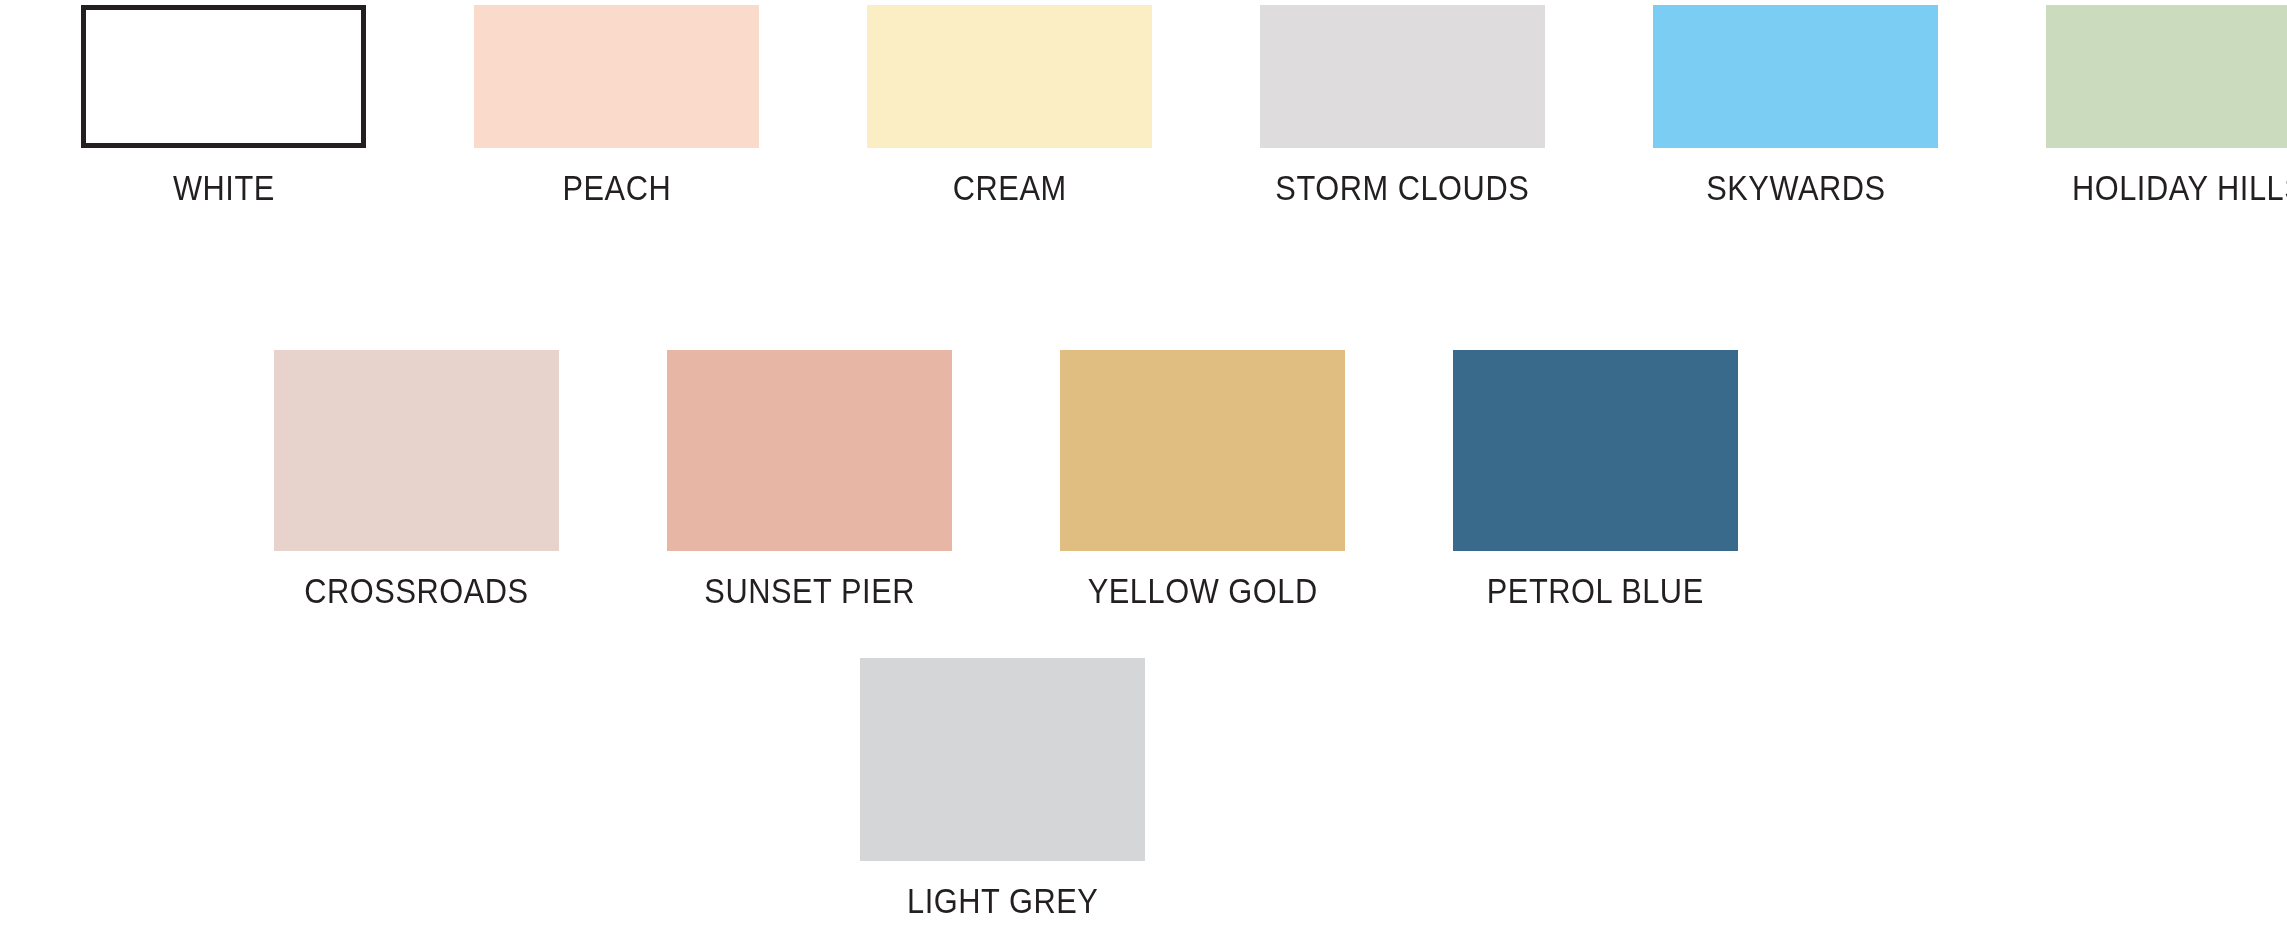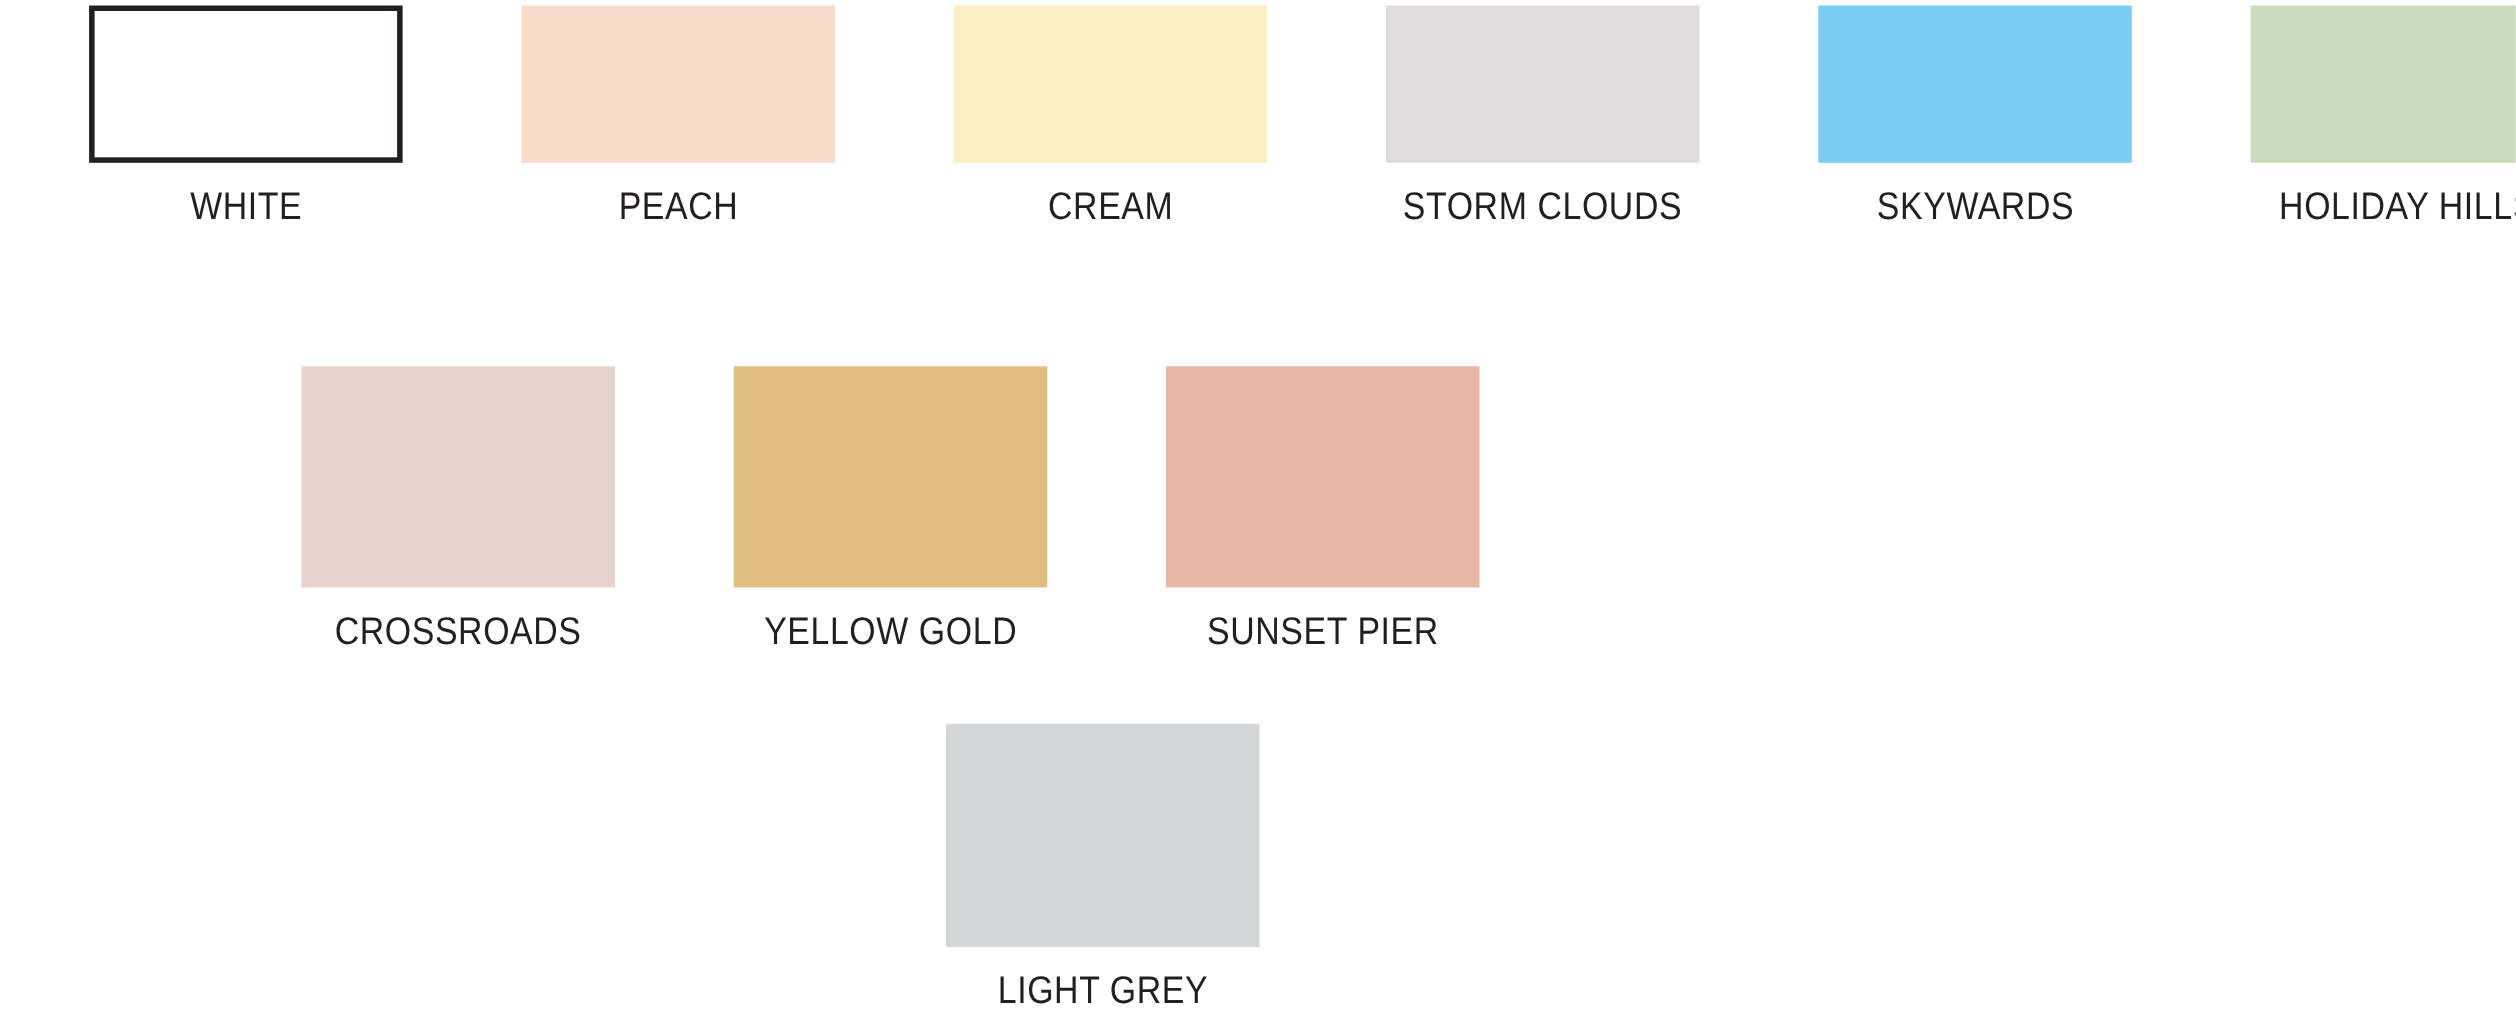--- a/index.html
+++ b/index.html
@@ -50,21 +50,21 @@
     color: #231f20;
     white-space: nowrap;
     text-align: center;
     font-weight: 400;
     transform: scaleX(0.88);
     transform-origin: center center;
   }
 
   
   #row-1 { left: 27px;  top: 5px;   }
-  #row-2 { left: 220px; top: 333px; align-items: flex-end; }
+  #row-2 { left: 220px; top: 350px; align-items: flex-end; }
   #row-3 { left: 806px; top: 658px; flex-direction: column; }
 
   #row-1 .swatch-cell { width: 393px; }
   #row-2 .swatch-cell { width: 393px; }
   #row-3 .swatch-cell { width: 393px; }
 
   #row-2 .chip { height: 201px; }
   #row-3 .chip { height: 203px; }
 </style>
 </head>
@@ -97,26 +97,30 @@
         <div class="chip" style="background: rgb(203, 219, 190);"></div>
         <div class="chip-label">HOLIDAY HILLS</div>
       </div>
     </div>
   <div class="swatch-row" id="row-2">
       <div class="swatch-cell">
         <div class="chip" style="background: rgb(232, 211, 204);"></div>
         <div class="chip-label">CROSSROADS</div>
       </div>
       <div class="swatch-cell">
+        <div class="chip" style="background: rgb(231, 182, 164);"></div>
+        <div class="chip-label">SUNSET PIER</div>
+      </div>
+      <div class="swatch-cell">
         <div class="chip" style="background: rgb(224, 189, 129);"></div>
         <div class="chip-label">YELLOW GOLD</div>
       </div>
       <div class="swatch-cell">
-        <div class="chip" style="background: rgb(231, 182, 164);"></div>
-        <div class="chip-label">SUNSET PIER</div>
+        <div class="chip" style="background: rgb(58, 106, 139);"></div>
+        <div class="chip-label">PETROL BLUE</div>
       </div>
     </div>
   <div class="swatch-row" id="row-3">
       <div class="swatch-cell">
         <div class="chip" style="background: rgb(213, 214, 216);"></div>
         <div class="chip-label">LIGHT GREY</div>
       </div>
     </div>
 
 </div>

